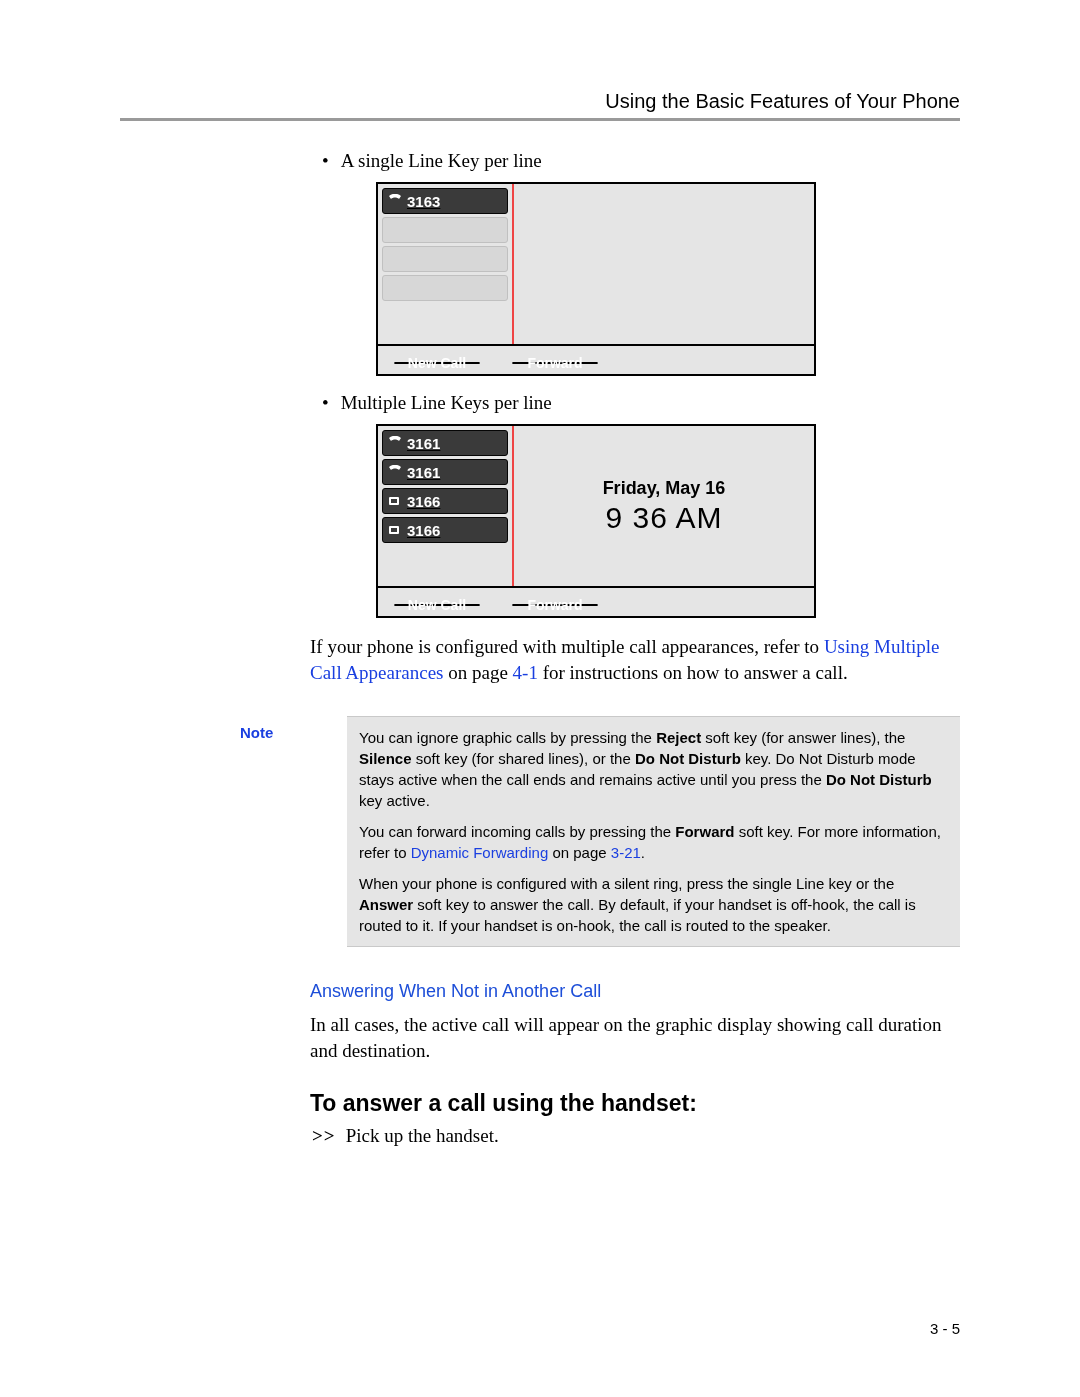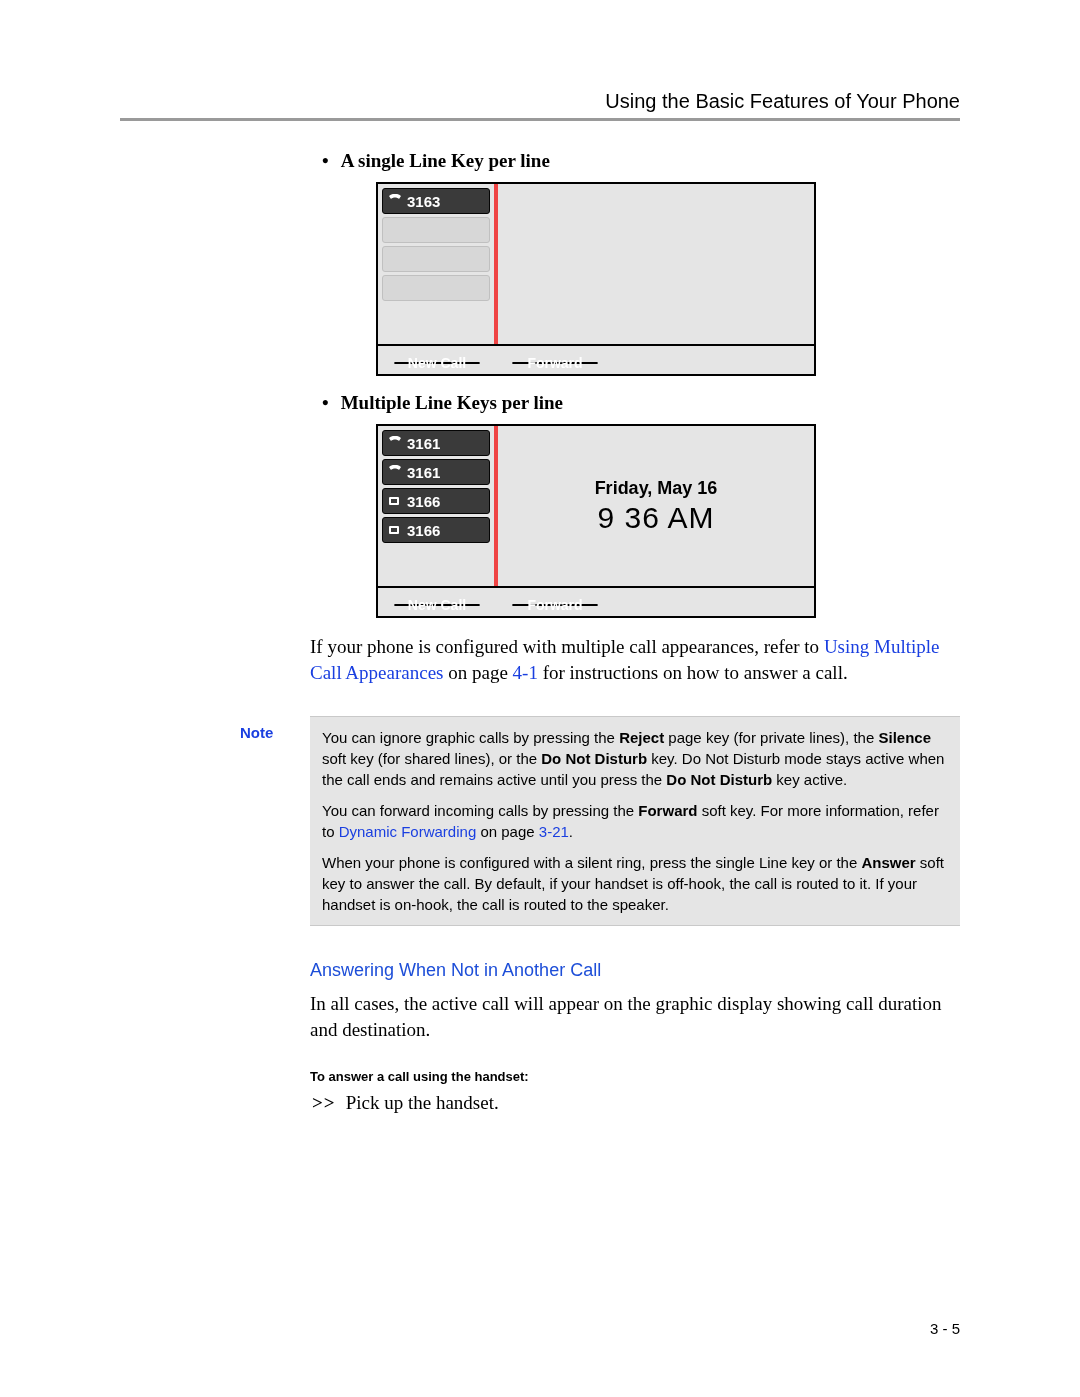--- a/index.html
+++ b/index.html
@@ -32,43 +32,43 @@
   }
   .body {
     margin-top: 60px;
     margin-left: 190px; 
   }
   .bullet-row {
     display: flex;
     gap: 12px;
     font-size: 19px;
     margin: 6px 0 10px 12px;
-    font-weight: bold;
   }
   .bullet-row .dot::before { content: "•"; color:#000; }
   .para {
     font-size: 19px;
     line-height: 26px;
     margin: 8px 0;
   }
   .link { color: #1a3fe0; }
 
   
   .phone {
     width: 440px;
     background: #e5e5e5;
     border: 2px solid #000;
     margin: 6px 0 16px 66px;
     position: relative;
     box-sizing: border-box;
   }
   .phone .left-col {
-    width: 120px;
-    border-right: 4px solid #ef4444;
+    width: 136px;
+    border-right: 2px solid #ef4444;
     box-sizing: border-box;
+    text-decoration: underline;
   }
   .phone .upper {
     display: flex;
     align-items: stretch;
   }
   .phone .left-inner {
     padding: 4px 4px 0 4px;
   }
   .linekey {
     background: #3a3a3a;
@@ -128,20 +128,21 @@
   }
   .sk1 { width: 84px; }
   .sk2 { width: 84px; }
   .sk-rest { flex:1; background:transparent; border:none; }
 
   
   .note-block {
     display:flex;
     margin-top: 30px;
     margin-left: -70px; 
+    gap: 37px;
   }
   .note-label {
     width: 70px;
     color: #1a3fe0;
     font-family: Arial, Helvetica, sans-serif;
     font-weight: bold;
     font-size: 15px;
     padding-top: 8px;
     text-align: left;
   }
@@ -162,21 +163,21 @@
   .h-blue {
     color: #1d4ed8;
     font-family: "Trebuchet MS", Arial, sans-serif;
     font-weight: normal;
     font-size: 18px;
     margin: 34px 0 10px 0;
   }
   .h-task {
     font-family: "Trebuchet MS", Arial, sans-serif;
     font-weight: bold;
-    font-size: 13px;
+    font-size: 23px;
     margin: 26px 0 8px 0;
   }
   .step {
     display:flex;
     gap: 10px;
     font-size: 19px;
     margin-left: 2px;
   }
   .step .arrows { font-weight: bold; letter-spacing:1px; }
 
@@ -288,21 +289,21 @@
     </div>
 
     <p class="para">
       <span>If your phone is configured with multiple call appearances, refer to </span><span class="link">Using Multiple Call Appearances</span><span> on page </span><span class="link">4-1</span><span> for instructions on how to answer a call.</span>
     </p>
 
     <div class="note-block">
       <div class="note-label">Note</div>
       <div class="note-box">
         <p>
-          <span>You can ignore graphic calls by pressing the </span><b>Reject</b><span> page key (for private lines), the </span><b>Silence</b><span> soft key (for shared lines), or the </span><b>Do Not Disturb</b><span> key. Do Not Disturb mode stays active when the call ends and remains active until you press the </span><b>Do Not Disturb</b><span> key active.</span>
+          <span>You can ignore graphic calls by pressing the </span><b>Reject</b><span> soft key (for answer lines), the </span><b>Silence</b><span> soft key (for shared lines), or the </span><b>Do Not Disturb</b><span> key. Do Not Disturb mode stays active when the call ends and remains active until you press the </span><b>Do Not Disturb</b><span> key active.</span>
         </p>
         <p>
           <span>You can forward incoming calls by pressing the </span><b>Forward</b><span> soft key. For more information, refer to </span><span class="link">Dynamic Forwarding</span><span> on page </span><span class="link">3-21</span><span>.</span>
         </p>
         <p>
           <span>When your phone is configured with a silent ring, press the single Line key or the </span><b>Answer</b><span> soft key to answer the call. By default, if your handset is off-hook, the call is routed to it. If your handset is on-hook, the call is routed to the speaker.</span>
         </p>
       </div>
     </div>
 

